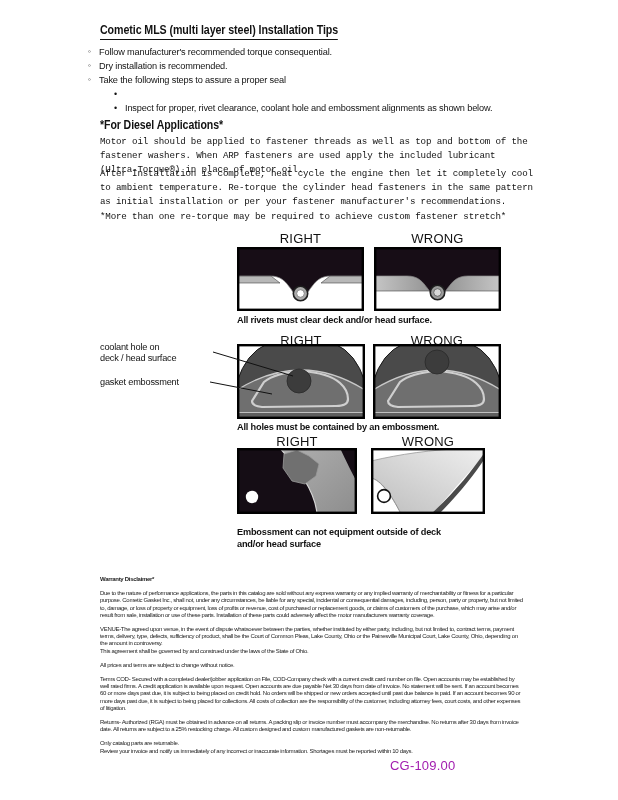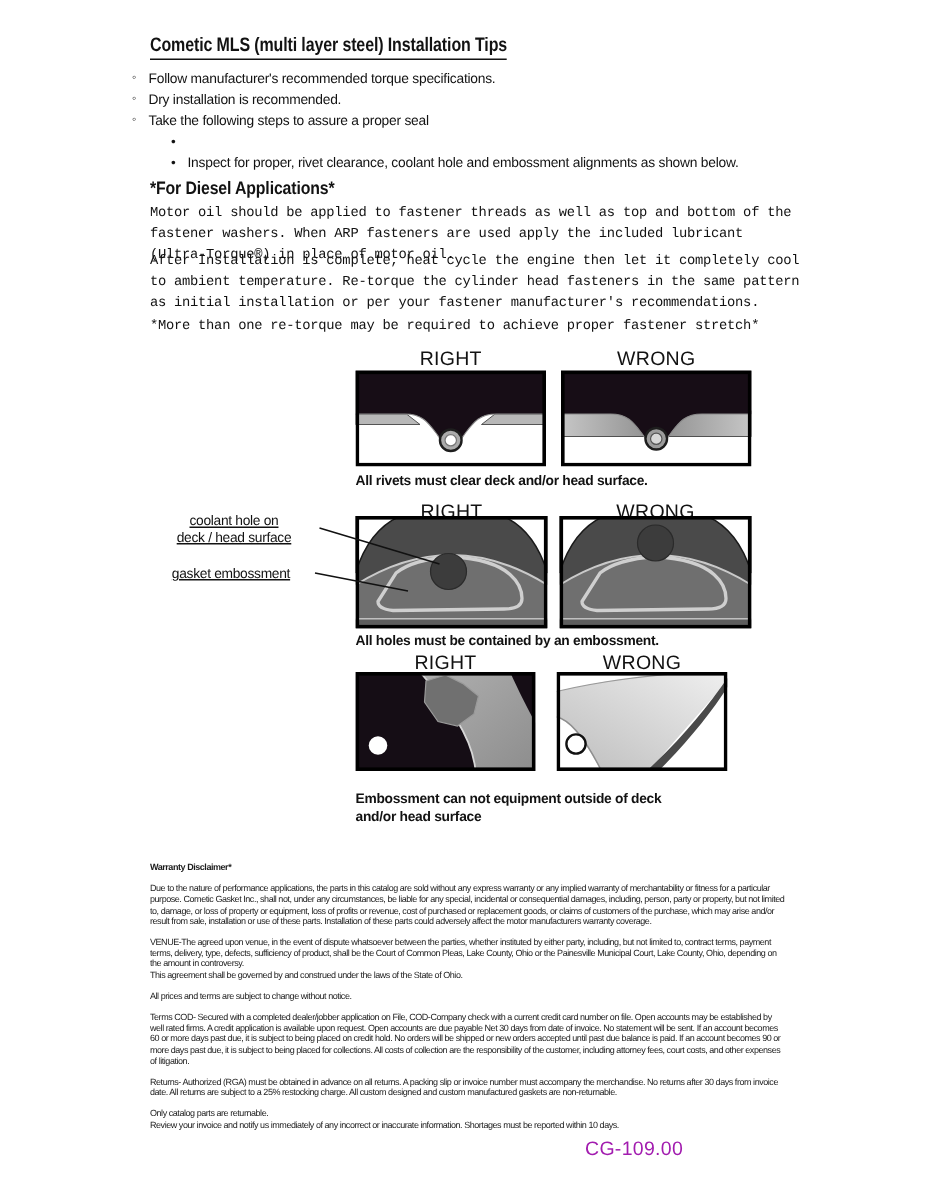--- a/index.html
+++ b/index.html
@@ -26,39 +26,39 @@
     left:100px;top:118px;font-size:12px;font-weight:bold;letter-spacing:-0.1px;
     transform:scaleX(0.88);transform-origin:0 0;white-space:nowrap;
   }
   .para{left:100px;width:438px;font-size:9.2px;letter-spacing:-0.17px;line-height:14px;font-family:Liberation Mono, monospace;}
   .para.p1{top:135px;}
   .para.p2{top:167px;}
   .para.note{top:210px;width:470px;}
   
   .dg-head{font-size:13px;letter-spacing:0.2px;color:#121212;text-align:center;white-space:nowrap;}
   .dg-caption{font-size:9.2px;font-weight:bold;letter-spacing:-0.18px;line-height:12px;}
-  .dg-label{font-size:9.2px;letter-spacing:-0.2px;line-height:11px;text-align:center;text-decoration:underline;}
+  .dg-label{font-size:9.2px;letter-spacing:-0.2px;line-height:11px;text-align:left;}
   svg{display:block;}
   
   .disclaimer{left:100px;top:576px;width:424px;font-size:6px;letter-spacing:-0.3px;line-height:7.2px;color:#1c1c1c;}
   .disclaimer p{margin:0 0 7px 0;}
   .disclaimer p.tight{margin-bottom:0;}
   .disclaimer .dhead{font-weight:bold;margin-bottom:7px;}
   
   .footer-code{left:390px;top:758px;font-size:13px;letter-spacing:0.2px;color:#a21caf;}
 </style>
 </head>
 <body>
 
 <div class="abs doc-title">Cometic MLS (multi layer steel) Installation Tips</div>
 
 <div class="abs tips">
   <div class="bullet-row">
     <span class="marker">◦</span>
-    <span>Follow manufacturer's recommended torque specifications.</span>
+    <span>Follow manufacturer's recommended torque consequential.</span>
   </div>
   <div class="bullet-row">
     <span class="marker">◦</span>
     <span>Dry installation is recommended.</span>
   </div>
   <div class="bullet-row">
     <span class="marker">◦</span>
     <span>Take the following steps to assure a proper seal</span>
   </div>
   <div class="bullet-row sub">
@@ -66,21 +66,21 @@
   </div>
   <div class="bullet-row sub">
     <span class="marker">•</span>
     <span>Inspect for proper, rivet clearance, coolant hole and embossment alignments as shown below.</span>
   </div>
 </div>
 
 <div class="abs section-head">*For Diesel Applications*</div>
 <div class="abs para p1">Motor oil should be applied to fastener threads as well as top and bottom of the fastener washers. When ARP fasteners are used apply the included lubricant (Ultra-Torque®) in place of motor oil.</div>
 <div class="abs para p2">After Installation is complete, heat cycle the engine then let it completely cool to ambient temperature. Re-torque the cylinder head fasteners in the same pattern as initial installation or per your fastener manufacturer's recommendations.</div>
-<div class="abs para note">*More than one re-torque may be required to achieve proper fastener stretch*</div>
+<div class="abs para note">*More than one re-torque may be required to achieve custom fastener stretch*</div>
 
 <div class="abs dg-head" style="left:237px;top:231px;width:127px;">RIGHT</div>
 <div class="abs dg-head" style="left:374px;top:231px;width:127px;">WRONG</div>
 
 <svg class="abs" style="left:237px;top:247px;" width="127" height="64" viewBox="0 0 127 64">
   <rect x="0" y="0" width="127" height="64" fill="#ffffff"></rect>
   <polygon points="0,29 34,29 43,36 0,36" fill="#b8b8b8" stroke="#444" stroke-width="0.6"></polygon>
   <polygon points="127,29 93,29 84,36 127,36" fill="#b8b8b8" stroke="#444" stroke-width="0.6"></polygon>
   <path d="M0,0 H127 V29 H94 C83,29 79,34 73,42 C69,48 67,51.5 63.5,51.5 C60,51.5 58,48 54,42 C48,34 44,29 33,29 H0 Z" fill="#170d16" stroke="#8a8a8a" stroke-width="0.7"></path>
   <circle cx="63.5" cy="46.5" r="7.2" fill="#ababab" stroke="#1e1e1e" stroke-width="1.6"></circle>

